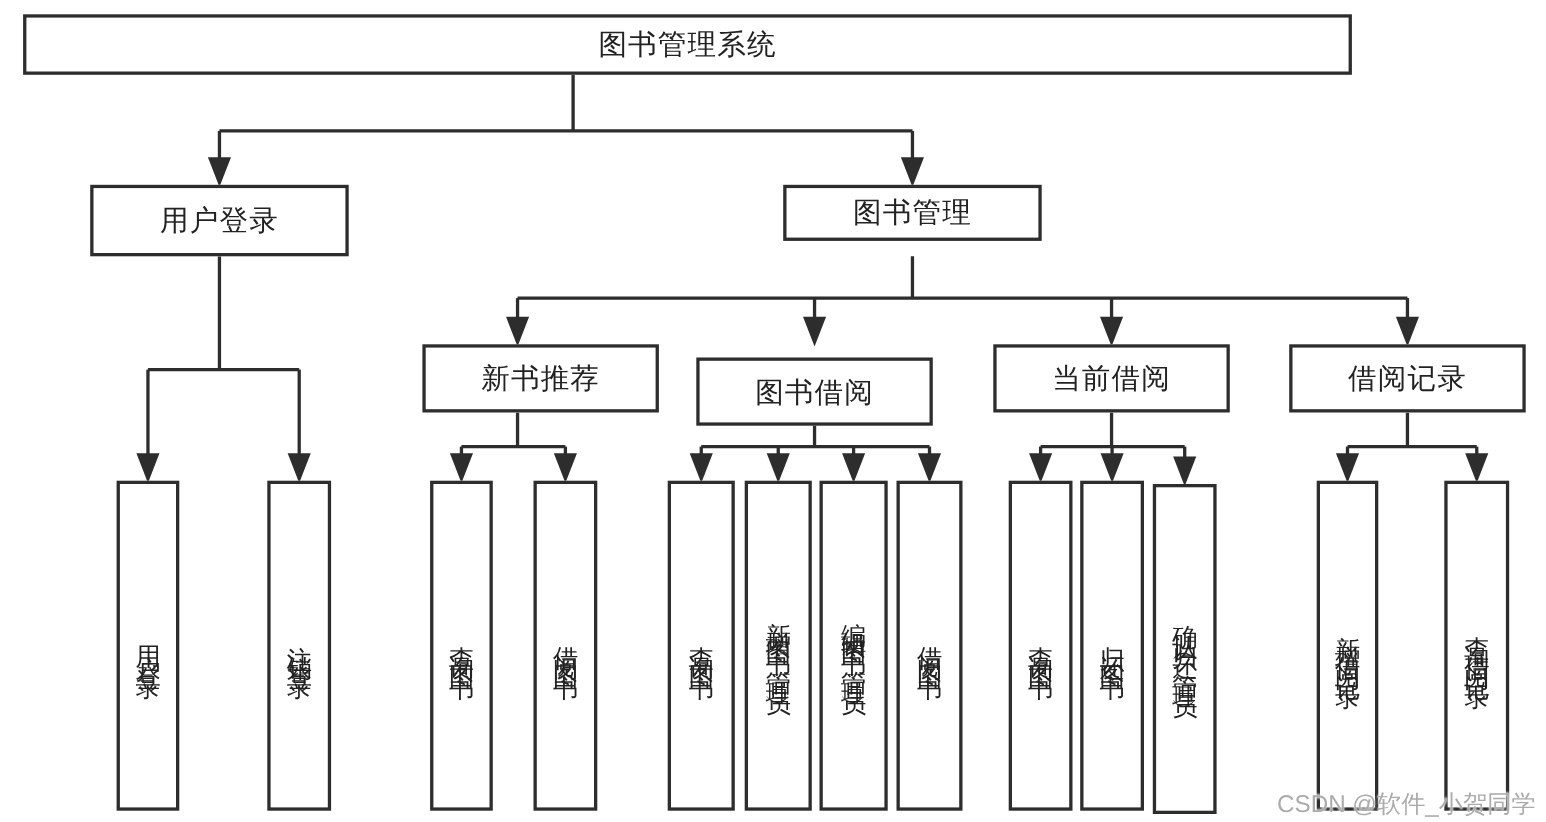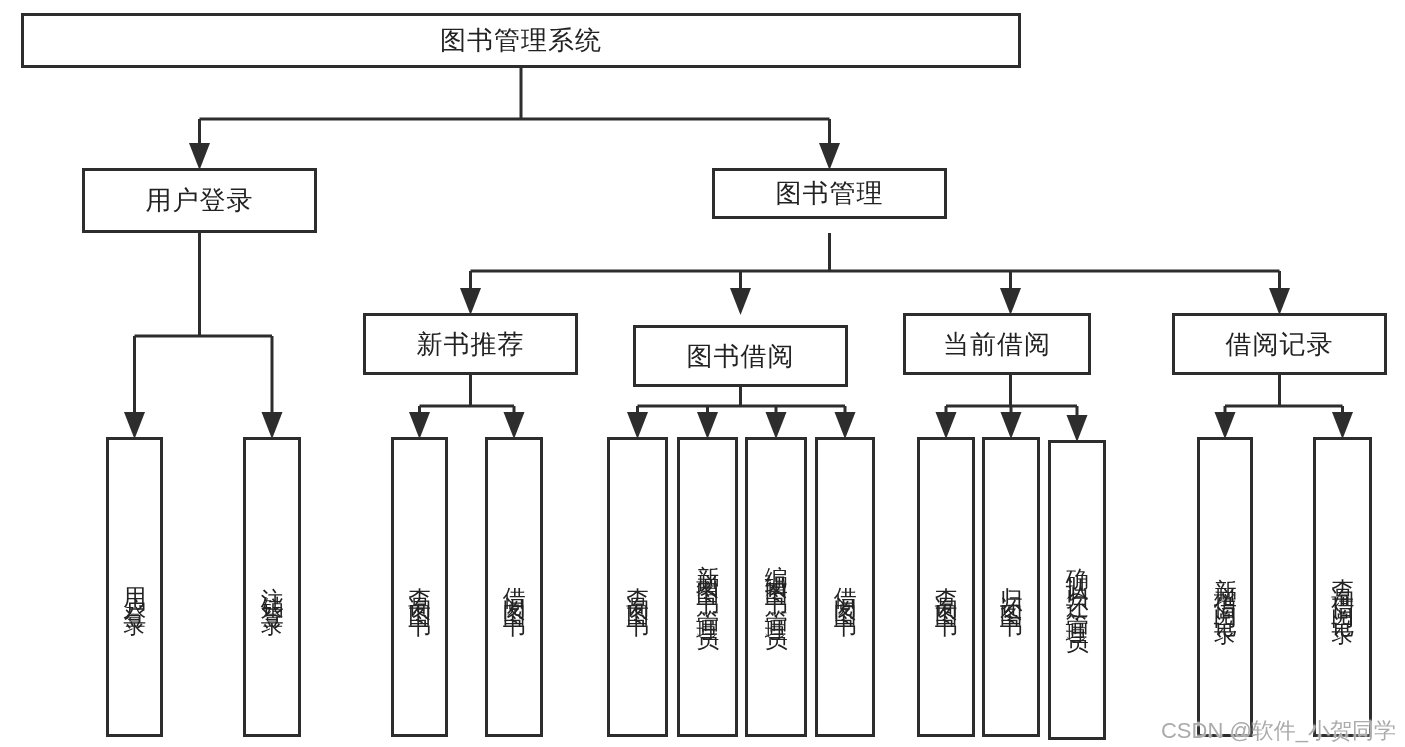--- a/index.html
+++ b/index.html
@@ -85,28 +85,28 @@
         <polygon points="1000.5,412 1021.5,412 1011,439" fill="#2d2d2d"></polygon>
         <line x1="1077" y1="406" x2="1077" y2="420" stroke="#2d2d2d" stroke-width="3"></line>
         <polygon points="1066.5,415 1087.5,415 1077,442" fill="#2d2d2d"></polygon>
         <line x1="1225" y1="406" x2="1225" y2="417" stroke="#2d2d2d" stroke-width="3"></line>
         <polygon points="1214.5,412 1235.5,412 1225,439" fill="#2d2d2d"></polygon>
         <line x1="1342.5" y1="406" x2="1342.5" y2="417" stroke="#2d2d2d" stroke-width="3"></line>
         <polygon points="1332,412 1353,412 1342.5,439" fill="#2d2d2d"></polygon>
       </g>
   </svg>
 
-  <div class="box hbox" style="left:21px;top:13px;width:1000px;height:55px">图书管理系统</div>
+  <div class="box hbox" style="left:21px;top:13px;width:1208px;height:55px">图书管理系统</div>
 
   <div class="box hbox" style="left:82px;top:168px;width:235px;height:65px">用户登录</div>
   <div class="box hbox" style="left:712px;top:168px;width:235px;height:51px">图书管理</div>
 
-  <div class="box hbox" style="left:363px;top:313px;width:215px;height:62px">新书推荐</div>
+  <div class="box hbox" style="left:384px;top:313px;width:215px;height:62px">新书推荐</div>
   <div class="box hbox" style="left:633px;top:325px;width:215px;height:62px">图书借阅</div>
-  <div class="box hbox" style="left:903px;top:313px;width:188px;height:62px">当前借阅</div>
+  <div class="box hbox" style="left:903px;top:313px;width:215px;height:62px">当前借阅</div>
   <div class="box hbox" style="left:1172px;top:313px;width:215px;height:62px">借阅记录</div>
 
   <div class="box vbox" style="left:106px;top:437px;width:57px;height:300px">
       <span>用户登录</span>
     </div>
   <div class="box vbox" style="left:243px;top:437px;width:58px;height:300px">
       <span>注销登录</span>
     </div>
 
   <div class="box vbox" style="left:391px;top:437px;width:57px;height:300px">

